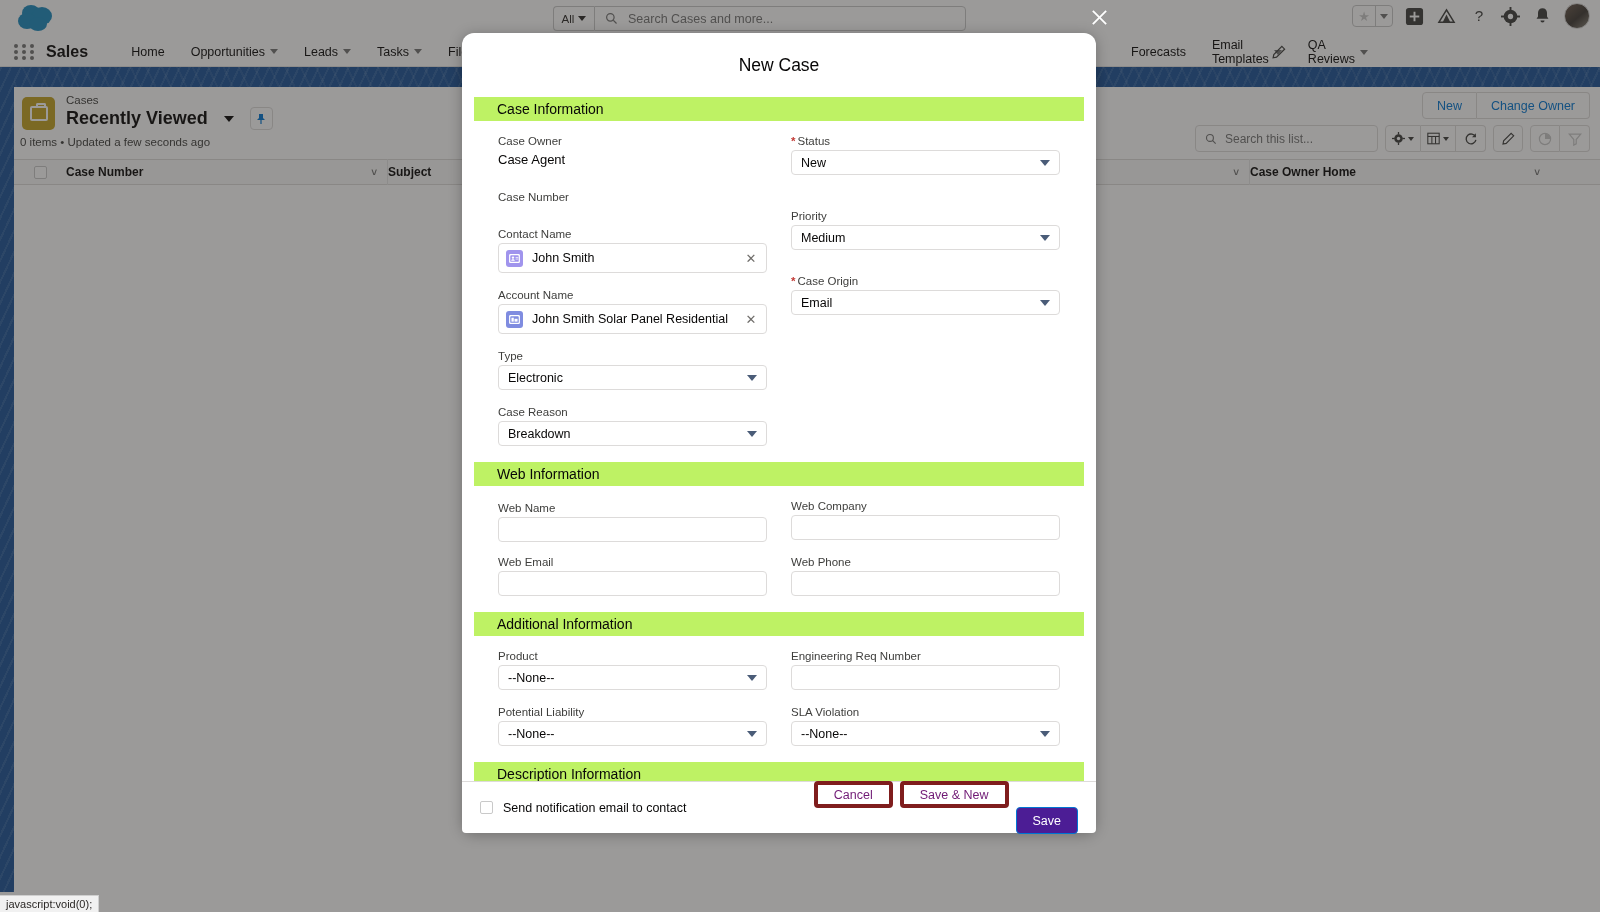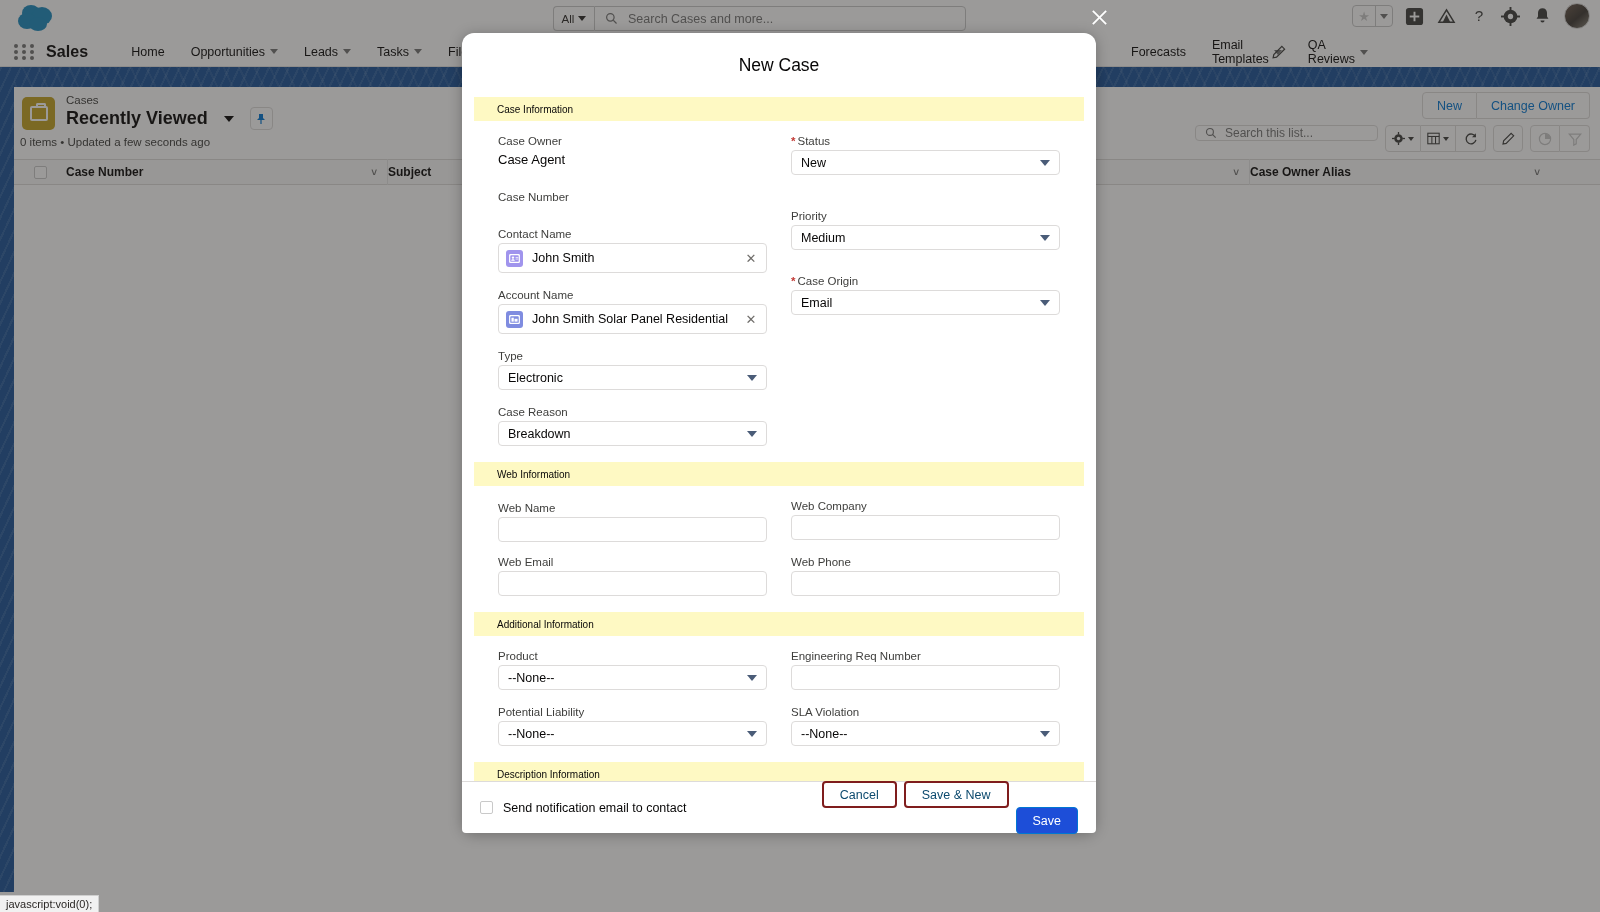--- a/index.html
+++ b/index.html
@@ -78,21 +78,21 @@
   .lv-title-row { position: absolute; left: 52px; top: 20px; display: flex; align-items: center; gap: 16px; }
   .lv-title { font-size: 18px; font-weight: bold; color: #080707; }
   .lv-caret { border-left: 5px solid transparent; border-right: 5px solid transparent; border-top: 6px solid #080707; }
   .pin-btn { width: 23px; height: 23px; border: 1px solid #dddbda; border-radius: 4px; display: flex; align-items: center; justify-content: center; color: #0176d3; font-size: 11px; }
   .lv-meta { position: absolute; left: 6px; top: 49px; font-size: 11.5px; color: #3e3e3c; }
   .lv-btns { position: absolute; right: 10px; top: 5px; display: flex; }
   .lv-btn { height: 27px; padding: 0 14px; border: 1px solid #dddbda; background: #fff; color: #0176d3; font-size: 12.5px; display: flex; align-items: center; }
   .lv-btn:first-child { border-radius: 4px 0 0 4px; }
   .lv-btn:last-child { border-radius: 0 4px 4px 0; border-left: none; }
   .lv-tools { position: absolute; right: 10px; top: 38px; display: flex; align-items: stretch; gap: 0; }
-  .lv-search { width: 183px; height: 16px; border: 1px solid #dddbda; border-radius: 4px; display: flex; align-items: center; gap: 8px; padding-left: 9px; font-size: 12px; color: #747474; margin-right: 7px; }
+  .lv-search { width: 183px; height: 27px; border: 1px solid #dddbda; border-radius: 4px; display: flex; align-items: center; gap: 8px; padding-left: 9px; font-size: 12px; color: #747474; margin-right: 7px; }
   .tool-btn { height: 27px; min-width: 30px; padding: 0 6px; border: 1px solid #dddbda; background: #fff; display: flex; align-items: center; justify-content: center; gap: 3px; color: #3e3e3c; }
   .tool-btn.grp1 { border-radius: 4px 0 0 4px; }
   .tool-btn.grpm { border-left: none; }
   .tool-btn.grpl { border-left: none; border-radius: 0 4px 4px 0; }
   .tool-btn i.dn { border-left: 3px solid transparent; border-right: 3px solid transparent; border-top: 4px solid #3e3e3c; }
   .tool-btn.dim { color: #c9c9c9; }
 
   
   .tbl-head { position: absolute; left: 14px; top: 159px; width: 1586px; height: 26px; background: #fafaf9; border-top: 1px solid #dddbda; border-bottom: 1px solid #dddbda; display: flex; align-items: center; }
   .th-chk { width: 52px; display: flex; justify-content: center; }
@@ -112,22 +112,22 @@
     position: absolute; left: 462px; top: 33px; width: 634px; height: 800px;
     background: #fff; border-radius: 12px; z-index: 25;
     box-shadow: 0 2px 14px rgba(0,0,0,.28);
     display: flex; flex-direction: column;
   }
   .modal-head { height: 64px; display: flex; align-items: center; justify-content: center; flex: none; }
   .modal-title { font-size: 17.5px; color: #080707; }
   .modal-body { flex: 1; overflow: hidden; position: relative; }
 
   .section-head {
-    background: #fef9c3; height: 24px; display: flex; align-items: center;
-    padding-left: 23px; font-size: 10px; color: #080707;
+    background: #bef264; height: 24px; display: flex; align-items: center;
+    padding-left: 23px; font-size: 14px; color: #080707;
     margin: 0 12px;
   }
   .fields-grid { display: grid; grid-template-columns: 1fr 1fr; column-gap: 24px; padding: 0 36px; }
   .field { margin-top: 14px; }
   .fl { font-size: 11.5px; color: #3e3e3c; margin-bottom: 3px; display: block; }
   .req { color: #c23934; margin-right: 2px; }
   .static-val { font-size: 13px; color: #080707; padding-top: 2px; }
 
   .inp {
     width: 100%; height: 25px; border: 1px solid #dddbda; border-radius: 4px;
@@ -157,22 +157,22 @@
   .spacer-16 { height: 16px; }
 
   .modal-foot {
     flex: none; height: 52px; border-top: 1px solid #dddbda; background: #fff;
     display: flex; align-items: center; padding: 0 18px; border-radius: 0 0 4px 4px;
   }
   .notif { display: flex; align-items: center; gap: 10px; font-size: 12.5px; color: #080707; }
   .notif .box { width: 13px; height: 13px; border: 1px solid #c9c9c9; border-radius: 2px; background: #fff; }
   .foot-btns { margin-left: auto; display: flex; gap: 7px; }
   .btn { height: 27px; padding: 0 16px; border-radius: 4px; font-size: 12.5px; display: flex; align-items: center; justify-content: center; font-family: "Liberation Sans", sans-serif; }
-  .btn.neutral { background: #fff; border: 2px solid #7f1d1d; color: #0c4a6e; }
-  .btn.brand { background: #1d4ed8; border: 1px solid #0176d3; color: #fff; margin-top: 26px; }
+  .btn.neutral { background: #fff; border: 4px solid #7f1d1d; color: #701a75; }
+  .btn.brand { background: #4c1d95; border: 1px solid #0176d3; color: #fff; margin-top: 26px; }
 </style>
 </head>
 <body>
 
 <div id="app-root">
 
   <div class="global-header">
     <div class="sf-logo">
       <svg width="46" height="32" viewBox="0 0 46 32">
         <g fill="#1b8bbf">
@@ -389,21 +389,21 @@
       </div>
     <div class="th" style="width:322px">
       <span>Case Number</span>
       <span class="sortcaret">˅</span>
     </div>
     <div class="th" style="width:862px">
       <span>Subject</span>
       <span class="sortcaret">˅</span>
     </div>
     <div class="th" style="width:300px;border-right:none">
-      <span>Case Owner Alias</span>
+      <span>Case Owner Home</span>
       <span class="sortcaret">˅</span>
     </div>
   </div>
   <div class="tbl-body"></div>
 </div>
 
 <div class="overlay"></div>
 
 <div class="close-x">
   <svg width="19" height="19" viewBox="0 0 20 20">

